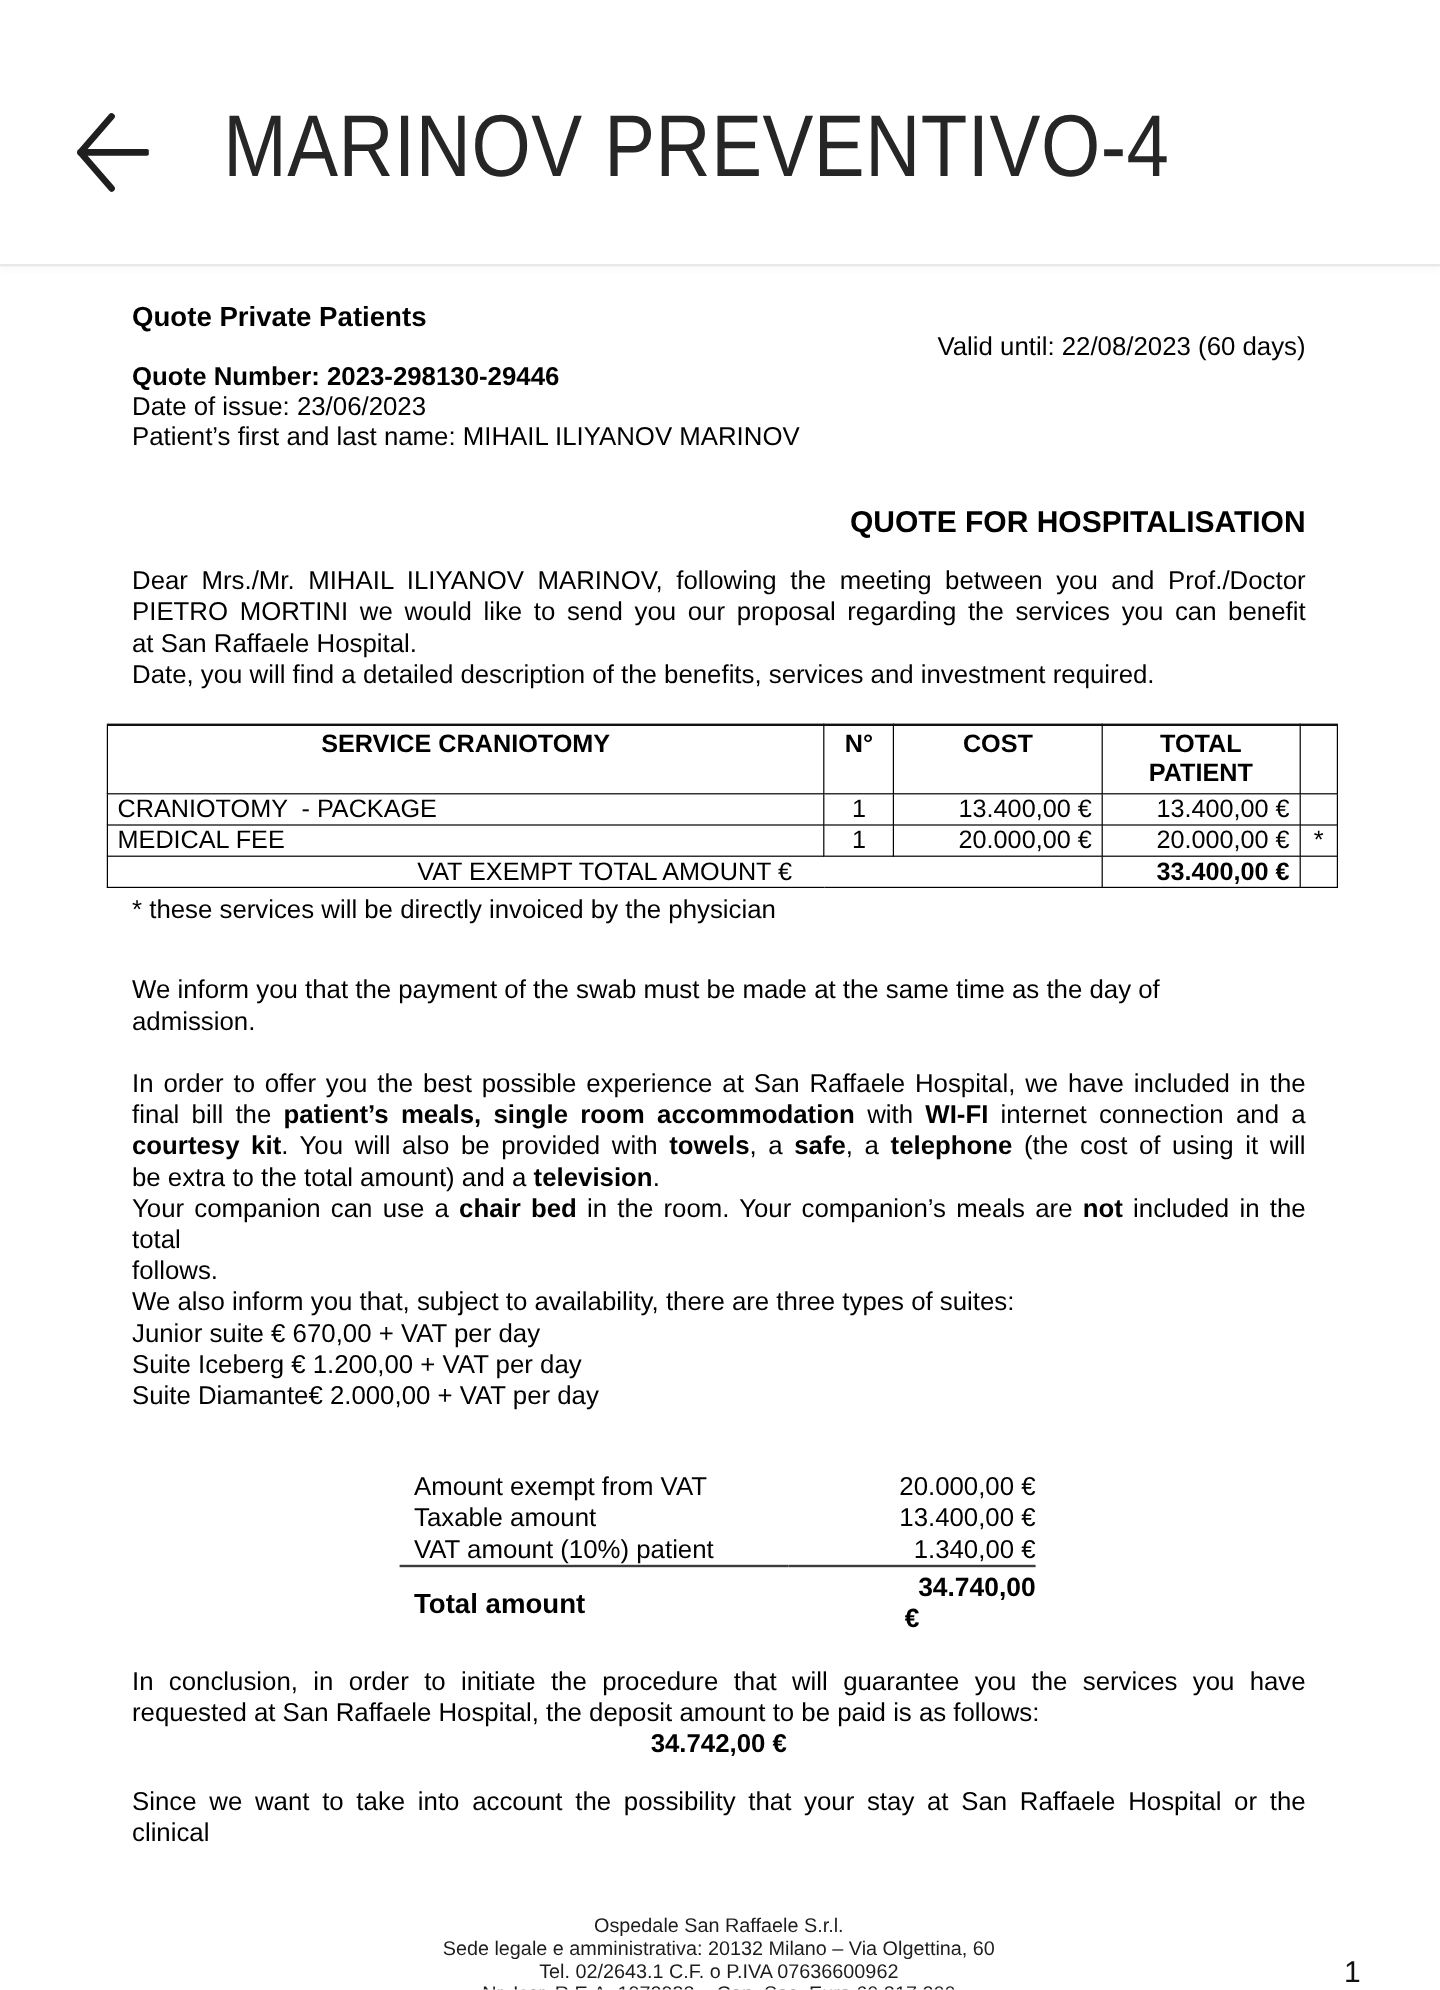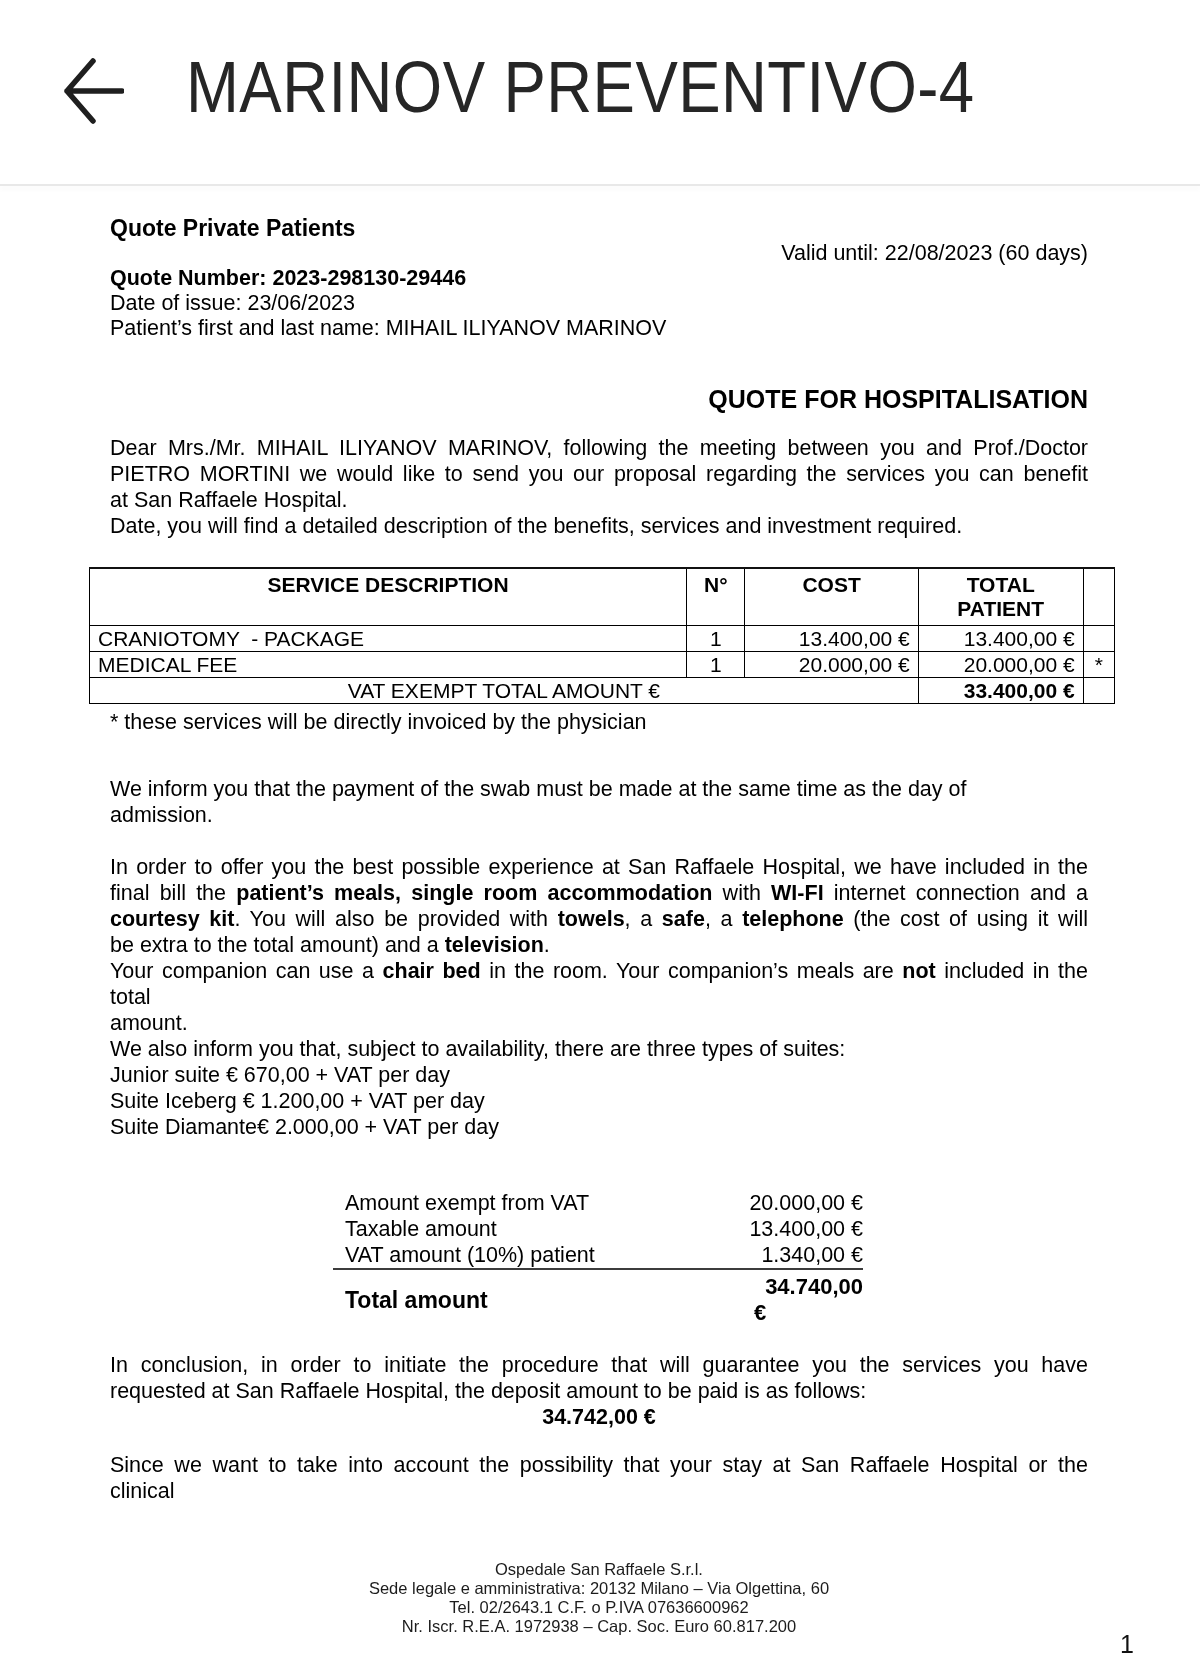--- a/index.html
+++ b/index.html
@@ -2,21 +2,21 @@
 <html><head>
 <meta charset="utf-8">
 <style>
   html,body{margin:0;padding:0;}
   body{
     width:1200px;height:1658px;position:relative;overflow:hidden;
     background:#ffffff;color:#000;
     font-family:"Liberation Sans", sans-serif;
   }
   
-  .app-header{position:relative;height:184px;background:#ffffff;}
+  .app-header{position:relative;height:184px;background:#ffffff;margin-top:36px;}
   .back-btn{position:absolute;left:62px;top:56px;width:62px;height:70px;cursor:pointer;background:none;border:none;padding:0;}
   .app-title{
     position:absolute;left:186px;top:50px;
     font-size:73px;font-weight:400;color:#262626;line-height:1;
     transform:scaleX(0.87);transform-origin:left top;white-space:nowrap;
     letter-spacing:0.5px;
   }
   .header-divider{height:2px;background:#e8e8e8;box-shadow:0 3px 5px rgba(0,0,0,0.05);}
   
   .content{padding:30px 112px 0 110px;font-size:21.5px;line-height:26px;}
@@ -103,21 +103,21 @@
   <table class="service-table">
     <colgroup>
       <col class="col-desc">
         <col class="col-n">
         <col class="col-cost">
         <col class="col-total">
         <col class="col-note">
     </colgroup>
     <tbody>
         <tr>
-      <th>SERVICE DESCRIPTION</th>
+      <th>SERVICE CRANIOTOMY</th>
       <th>N°</th>
       <th>COST</th>
       <th>
             <div class="hdr-wrap">TOTAL PATIENT</div>
           </th>
       <th></th>
     </tr>
     <tr>
       <td class="cell-desc">CRANIOTOMY  - PACKAGE</td>
       <td class="cell-n">1</td>
@@ -149,21 +149,21 @@
 
   <div class="para mt-amen">
       <div class="pline stretch"><span>In order to offer you the best possible experience at San Raffaele Hospital, we have included in the</span></div>
       <div class="pline stretch"><span>final bill the </span><b>patient’s meals, single room accommodation</b><span> with </span><b>WI-FI</b><span> internet connection and a</span></div>
       <div class="pline stretch"><b>courtesy kit</b><span>. You will also be provided with </span><b>towels</b><span>, a </span><b>safe</b><span>, a </span><b>telephone</b><span> (the cost of using it will</span></div>
       <div class="pline"><span>be extra to the total amount) and a </span><b>television</b><span>.</span></div>
     </div>
   <div class="para">
       <div class="pline stretch"><span>Your companion can use a </span><b>chair bed</b><span> in the room. Your companion’s meals are </span><b>not</b><span> included in the</span></div>
       <div class="pline"><span>total</span></div>
-      <div class="pline"><span>amount.</span></div>
+      <div class="pline"><span>follows.</span></div>
     </div>
   <div class="para">We also inform you that, subject to availability, there are three types of suites:</div>
   <div class="para">Junior suite € 670,00 + VAT per day</div>
   <div class="para">Suite Iceberg € 1.200,00 + VAT per day</div>
   <div class="para">Suite Diamante€ 2.000,00 + VAT per day</div>
 
   <table class="totals">
     <tbody>
         <tr>
       <td class="t-label">Amount exempt from VAT</td>

